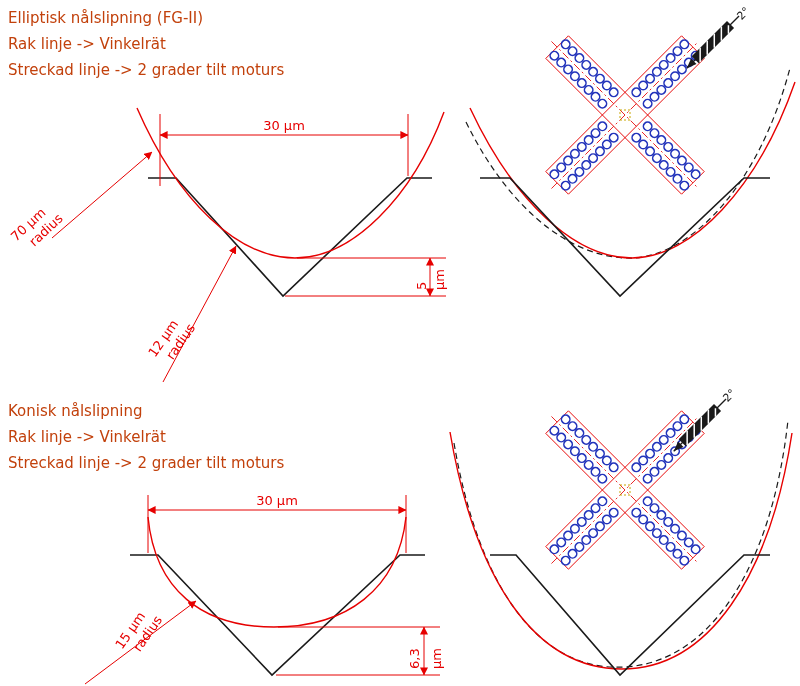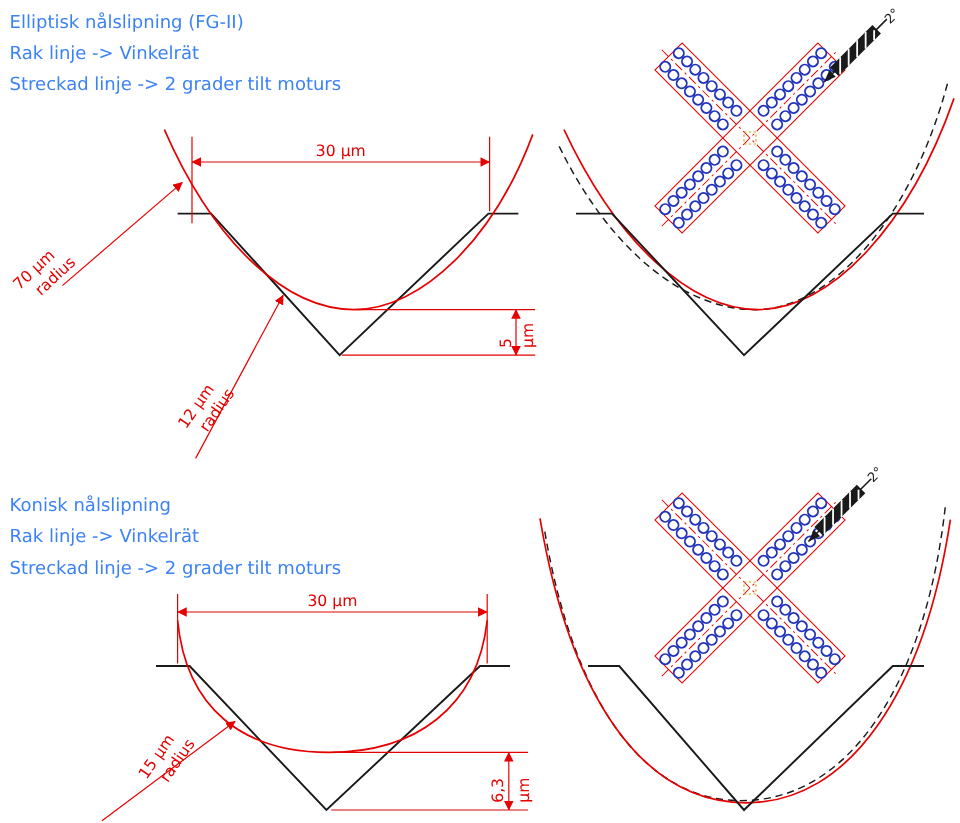--- a/index.html
+++ b/index.html
@@ -1,20 +1,20 @@
 <!DOCTYPE html>
 <html><head>
 <meta charset="utf-8">
 <style>
   html,body { margin:0; padding:0; background:#fff; }
   .canvas {
     position:relative; width:800px; height:686px; background:#ffffff;
     overflow:hidden; font-family:"DejaVu Sans", sans-serif;
   }
-  .textblock { position:absolute; color:#3b82f6; font-size:15px; line-height:26px; white-space:nowrap; }
+  .textblock { position:absolute; color:#c2410c; font-size:15px; line-height:26px; white-space:nowrap; }
   .panel { position:absolute; }
   svg text { font-family:"DejaVu Sans", sans-serif; }
   .dim  { fill:#e60000; font-size:13px; }
   .tilt { fill:#1a1a1a; font-size:11px; }
   .red  { stroke:#e60000; fill:none; }
   .arc  { stroke-width:1.4; }
   .thin { stroke-width:1; }
   .blk  { stroke:#1a1a1a; fill:none; stroke-width:1.6; }
   .blkdash { stroke:#1a1a1a; fill:none; stroke-width:1.2; stroke-dasharray:6 4; }
   .arm-rect { fill:none; stroke:#e60000; stroke-width:0.9; }
@@ -117,21 +117,21 @@
       </g>
     </defs>
   </svg>
 
   <div class="textblock" style="left:8px; top:5px;">
     <div>Elliptisk nålslipning (FG-II)</div>
     <div>Rak linje -&gt; Vinkelrät</div>
     <div>Streckad linje -&gt; 2 grader tilt moturs</div>
   </div>
 
-  <div class="textblock" style="left:8px; top:408px;">
+  <div class="textblock" style="left:8px; top:398px;">
     <div>Konisk nålslipning</div>
     <div>Rak linje -&gt; Vinkelrät</div>
     <div>Streckad linje -&gt; 2 grader tilt moturs</div>
   </div>
 
   <svg class="panel" style="left:0; top:90px;" width="460" height="310" viewBox="0 0 460 310">
     <path class="blk" d="M148 88 H176 L283 206 L407 88 H432"></path>
     <path class="red arc" d="M137 18 C178 112 238 168 295 168 C352 168 412 108 444 22"></path>
 
     <g>

